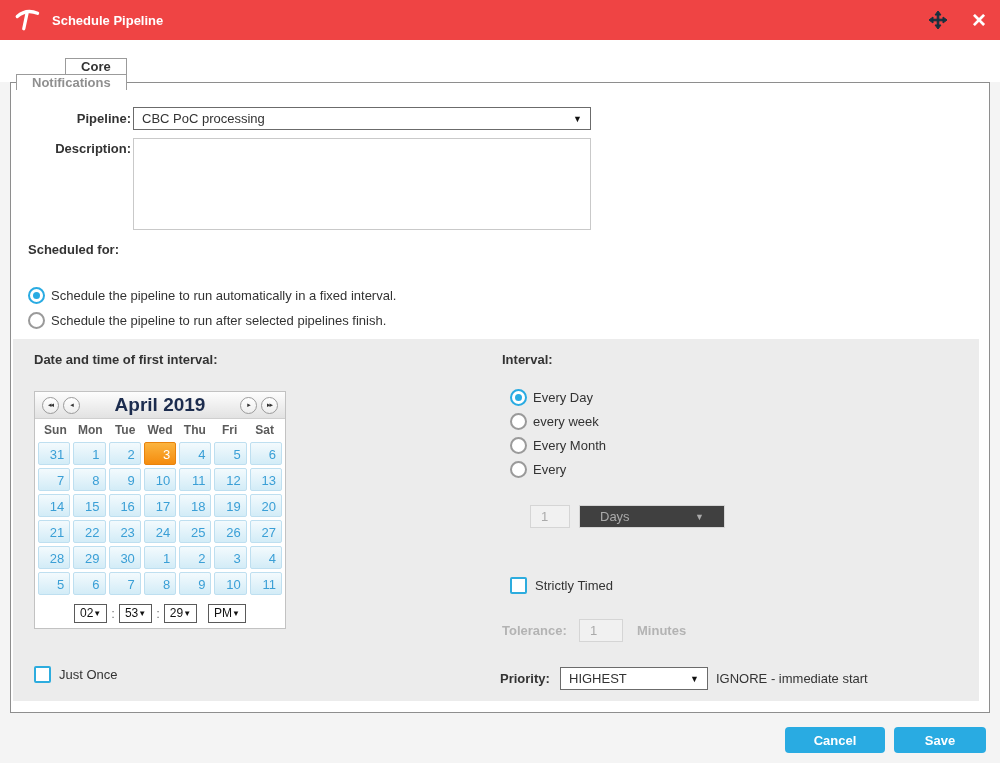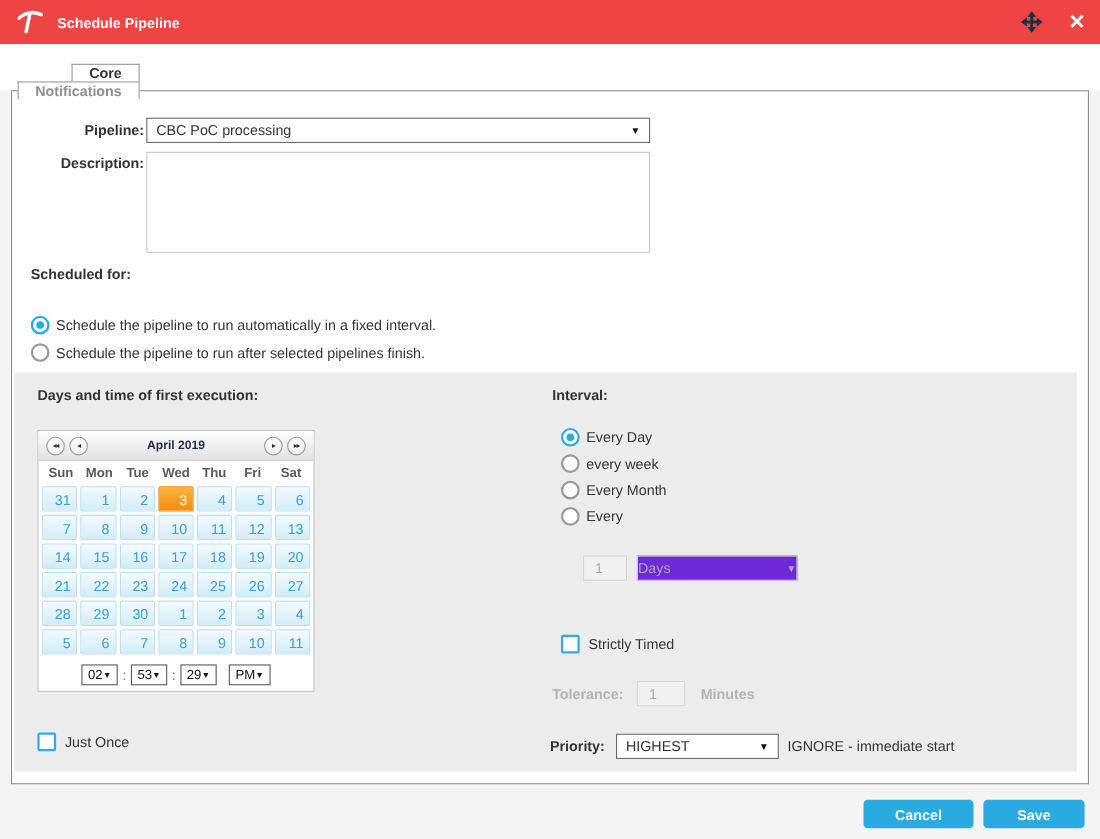--- a/index.html
+++ b/index.html
@@ -44,34 +44,34 @@
   .check-row { position:absolute; display:flex; align-items:center; cursor:pointer; }
   .checkbox { width:17px; height:17px; border:2px solid #2dacde; border-radius:2px; background:#fff; margin-right:8px; flex:none; }
 
   
   .grayzone { position:absolute; left:2px; top:256px; width:966px; height:362px; background:#ececec; }
 
   
   .cal { position:absolute; left:21px; top:52px; width:252px; background:#fff; border:1px solid #c2c2c2; }
   .cal-head { height:27px; background:linear-gradient(#fdfdfd,#e2e2e2); border-bottom:1px solid #cfcfcf; display:flex; align-items:center; padding:0 5px; }
   .nav-btn { width:17px; height:17px; border-radius:50%; border:1px solid #9b9b9b; background:linear-gradient(#fff,#eee); color:#333; font-size:7px; letter-spacing:-1px; display:flex; align-items:center; justify-content:center; cursor:pointer; margin:0 2px; }
-  .cal-title { flex:1; text-align:center; font-weight:bold; color:#1c2c4e; font-size:11px; }
+  .cal-title { flex:1; text-align:center; font-weight:bold; color:#1c2c4e; font-size:19px; }
   .cal-days { display:grid; grid-template-columns:repeat(7,1fr); padding:4px 3px 2px 3px; }
   .cal-days span { text-align:center; font-weight:bold; font-size:12px; color:#5b5b5b; }
   .cal-grid { display:grid; grid-template-columns:repeat(7,1fr); gap:3px; padding:3px; }
   .cal-cell { height:23px; line-height:23px; text-align:right; padding-right:5px; font-size:13px; color:#3a9fd6; background:linear-gradient(#f3fafd,#d3ecf7); border:1px solid #bedff0; border-radius:2px; cursor:pointer; }
   .cal-cell.sel { background:linear-gradient(#fbb43f,#f58c0e); border-color:#e8830c; color:#fff; }
   .cal-time { height:30px; display:flex; align-items:center; justify-content:center; gap:4px; }
   .tsel { display:inline-flex; align-items:center; gap:0; border:1px solid #5a5a5a; background:#fff; padding:1px 5px; font-size:12px; color:#111; cursor:pointer; height:19px; }
   .tsel .caret { font-size:8px; color:#111; }
   .tcolon { color:#777; }
 
   
   .dis-input { position:absolute; border:1px solid #d5d5d5; background:#f1f1f1; color:#aaa; display:flex; align-items:center; padding:0 10px; }
-  .dis-select { position:absolute; border:1px solid #d5d5d5; background:#6d28d9; color:#aaa; display:flex; align-items:center; padding:0 0; }
+  .dis-select { position:absolute; border:1px solid #d5d5d5; background:#404040; color:#aaa; display:flex; align-items:center; padding:0 20px; }
   .dis-select .caret { margin-left:auto; font-size:9px; color:#aaa; }
   .dis-text { color:#b3b3b3; font-weight:bold; }
 
   
   .btn { position:absolute; height:26px; background:#29abe2; border:none; border-radius:4px; color:#fff; font-weight:bold; font-size:13px; font-family:"Liberation Sans", sans-serif; cursor:pointer; }
 </style>
 </head>
 <body>
 
 <div class="app">
@@ -127,21 +127,21 @@
       <span class="radio on"></span>
       <span class="radio-label">Schedule the pipeline to run automatically in a fixed interval.</span>
     </div>
     <div class="radio-row" style="left:17px; top:229px;">
       <span class="radio"></span>
       <span class="radio-label">Schedule the pipeline to run after selected pipelines finish.</span>
     </div>
 
     <div class="grayzone">
 
-      <div class="lbl" style="position:absolute; left:21px; top:13px;">Days and time of first execution:</div>
+      <div class="lbl" style="position:absolute; left:21px; top:13px;">Date and time of first interval:</div>
 
       <div class="cal">
         <div class="cal-head">
           <span class="nav-btn">◂◂</span>
           <span class="nav-btn">◂</span>
           <span class="cal-title">April 2019</span>
           <span class="nav-btn">▸</span>
           <span class="nav-btn">▸▸</span>
         </div>
         <div class="cal-days">

